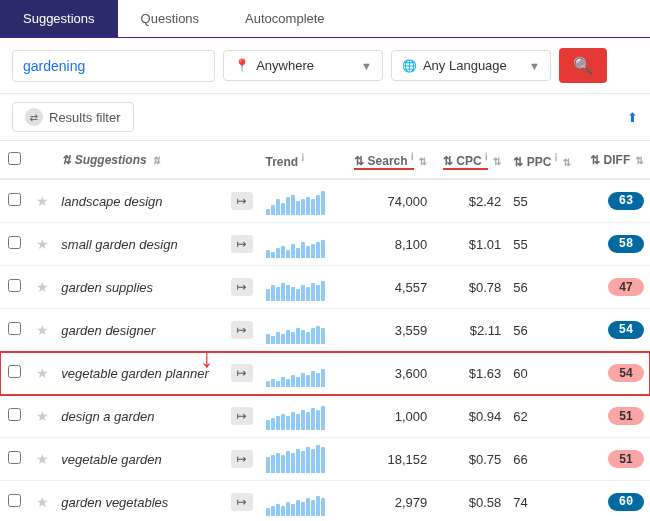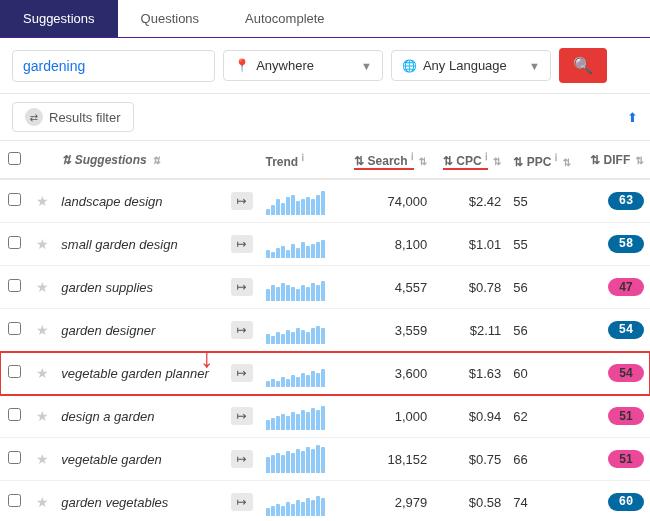--- a/index.html
+++ b/index.html
@@ -45,21 +45,21 @@
     .col-search { width: 70px; text-align: right; }
     .col-cpc { width: 60px; text-align: right; }
     .col-ppc { width: 50px; }
     .col-diff { width: 60px; text-align: right; }
 
     .star { color: #ccc; font-size: 14px; cursor: pointer; }
     .nav-arrow { background: #e8e8e8; border: none; border-radius: 3px; padding: 2px 6px; cursor: pointer; font-size: 12px; color: #555; }
 
     .diff-badge { display: inline-block; border-radius: 12px; padding: 2px 10px; font-weight: bold; font-size: 12px; color: #fff; min-width: 36px; text-align: center; }
     .diff-orange { background: #0369a1; font-family: Liberation Mono, monospace; }
-    .diff-yellow { background: #ec4899; color: #333; }
+    .diff-yellow { background: #fca5a5; color: #333; }
 
     
     .mini-bars { display: flex; align-items: flex-end; gap: 1px; height: 28px; }
     .bar { width: 4px; background: #90caf9; border-radius: 1px 1px 0 0; }
 
     
     .highlighted-row { outline: 2px solid #e53935; outline-offset: -1px; background: #fff; }
     .highlighted-row td { background: #fff; }
 
     

